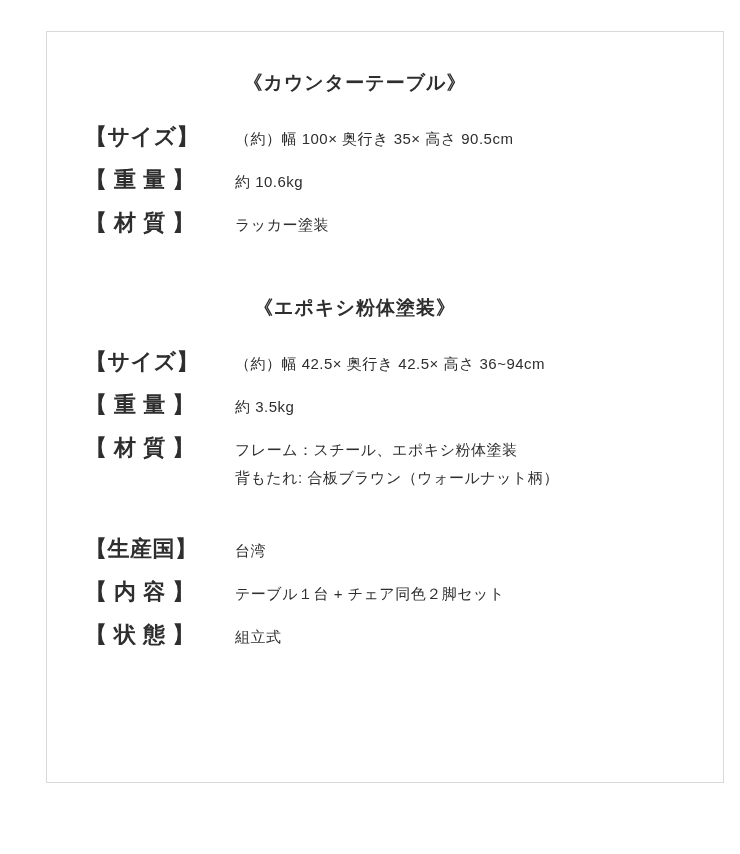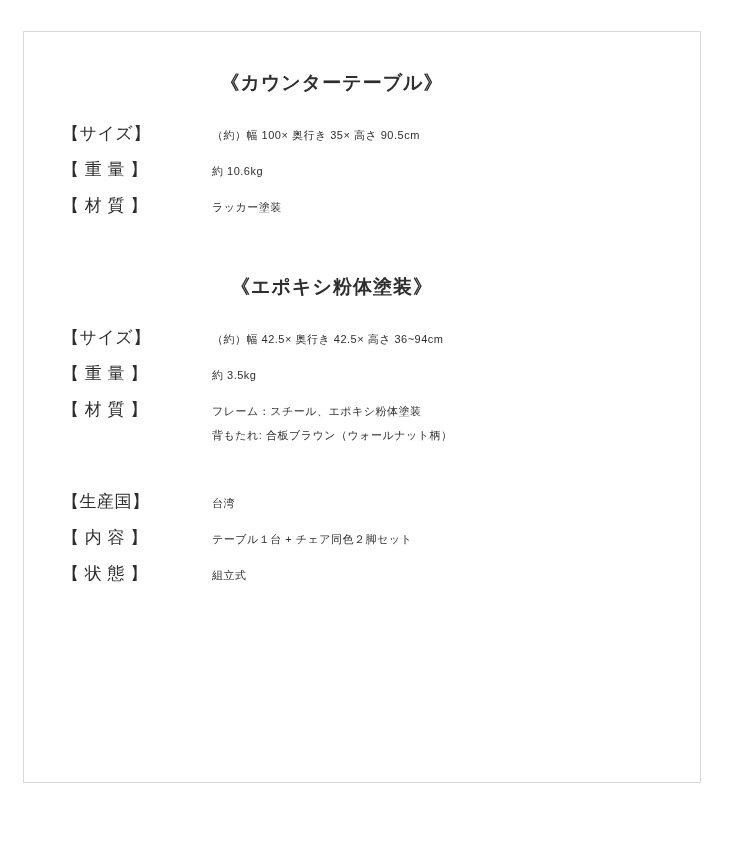--- a/index.html
+++ b/index.html
@@ -10,21 +10,21 @@
     width: 740px;
     height: 854px;
     background: #ffffff;
     font-family: "Liberation Sans", "DejaVu Sans", sans-serif;
     color: #2e2e2e;
     -webkit-font-smoothing: antialiased;
   }
 
   .spec-card {
     position: absolute;
-    left: 23px;
+    left: 46px;
     top: 31px;
     width: 678px;
     height: 752px;
     border: 1px solid #d9d9d9;
     box-sizing: border-box;
     background: #ffffff;
   }
 
   .inner {
     position: absolute;
@@ -48,32 +48,33 @@
 
   .spec-row {
     display: flex;
     align-items: baseline;
     margin-bottom: 13px;
   }
 
   .spec-label {
     width: 150px;
     flex: 0 0 150px;
-    font-size: 17px;
+    font-size: 22px;
     letter-spacing: 0.5px;
     color: #2e2e2e;
     white-space: nowrap;
+    font-weight: bold;
   }
 
   .spec-values {
     flex: 1 1 auto;
   }
 
   .spec-value {
-    font-size: 11px;
+    font-size: 15px;
     letter-spacing: 0.5px;
     color: #2e2e2e;
     line-height: 1.0;
     margin-bottom: 13px;
     white-space: nowrap;
   }
 
   .spec-value:last-child {
     margin-bottom: 0;
   }

